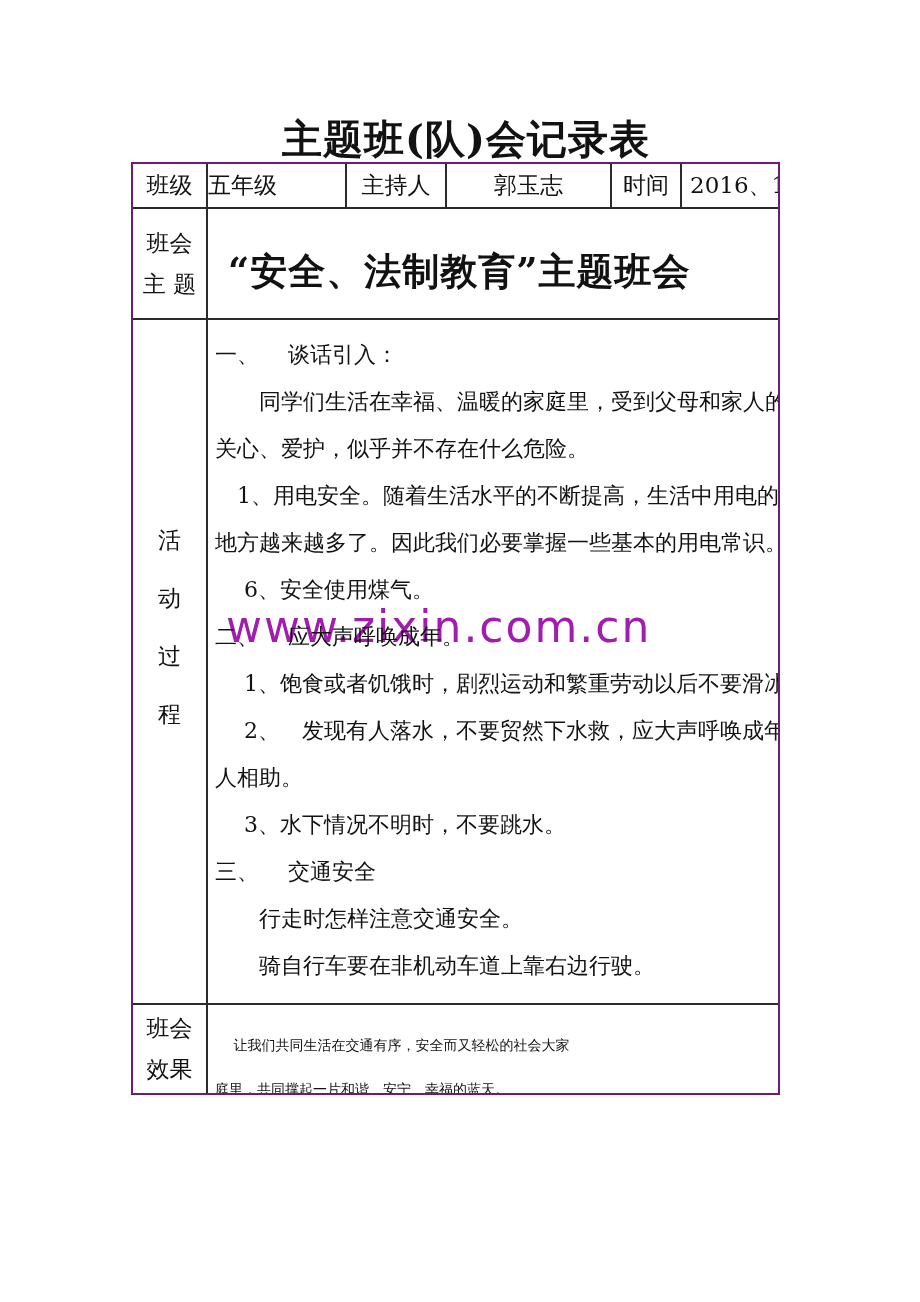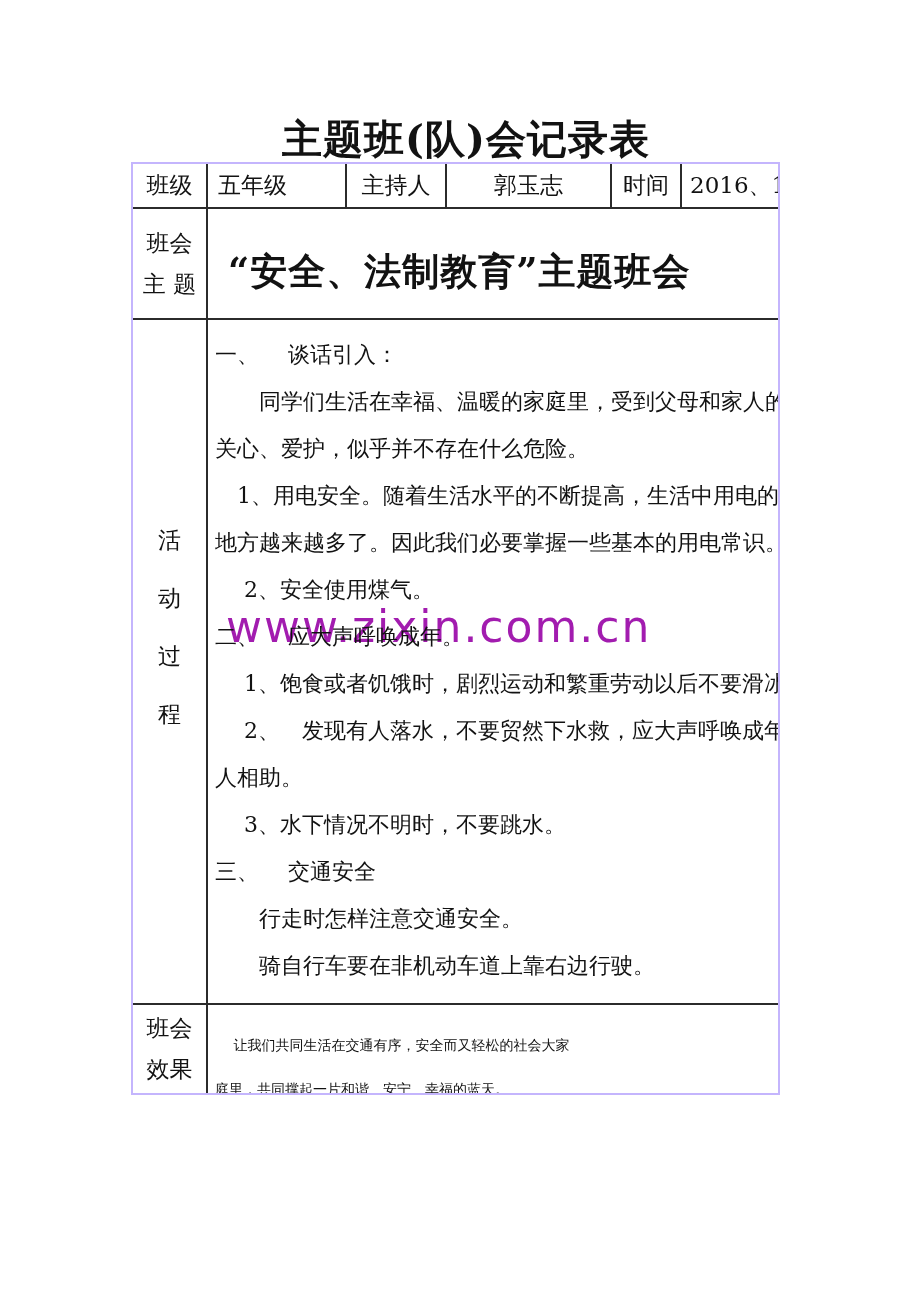--- a/index.html
+++ b/index.html
@@ -13,35 +13,35 @@
     font-family:"DejaVu Sans","Liberation Sans",sans-serif;
     font-size:44px; color:#a21caf; letter-spacing:2px; white-space:pre;
   }
   .title {
     position:absolute; left:0; top:106px; width:920px; margin:6px;
     text-align:center; font-size:40px; font-weight:bold; letter-spacing:1px;
     z-index:1;
   }
   .doc-table {
     position:absolute; left:131px; top:162px; width:649px; height:933px;
-    box-sizing:border-box; border:2px solid #c4b5fd; z-index:1;
+    box-sizing:border-box; border:2px solid #701a75; z-index:1;
   }
   .row { display:grid; box-sizing:border-box; border-bottom:2px solid #2b2b2b; }
   .row:last-child { border-bottom:none; }
   .row1 { grid-template-columns:75px 139px 100px 165px 70px 1fr; height:45px; }
   .row2 { grid-template-columns:75px 1fr; height:111px; }
   .row3 { grid-template-columns:75px 1fr; height:685px; }
   .row4 { grid-template-columns:75px 1fr; height:88px; }
   .cell {
     box-sizing:border-box; border-right:2px solid #2b2b2b;
     display:flex; align-items:center; justify-content:center;
     font-size:23px; overflow:hidden;
   }
   .cell:last-child { border-right:none; }
-  .v-left { justify-content:flex-start; padding-left:10px; }
+  .v-left { justify-content:flex-start; }
   .time-value { justify-content:flex-start; padding-left:8px; white-space:pre; }
   .label-stack { flex-direction:column; gap:10px; }
   .label-stack div { white-space:pre; }
   .theme-content {
     justify-content:flex-start; padding-left:20px; padding-top:16px;
     font-size:37px; font-weight:bold; letter-spacing:1px; white-space:pre;
   }
   .vert-label { flex-direction:column; justify-content:flex-start; padding-top:205px; gap:27px; }
   .body-cell { display:block; padding:11px 0 0 7px; font-size:22px; }
   .body-cell .tline { white-space:pre; height:47px; line-height:47px; }
@@ -82,21 +82,21 @@
         <div>动</div>
         <div>过</div>
         <div>程</div>
       </div>
       <div class="cell body-cell">
           <div class="tline">一、　 谈话引入：</div>
           <div class="tline">　　同学们生活在幸福、温暖的家庭里，受到父母和家人的</div>
           <div class="tline">关心、爱护，似乎并不存在什么危险。</div>
           <div class="tline">　1、用电安全。随着生活水平的不断提高，生活中用电的</div>
           <div class="tline">地方越来越多了。因此我们必要掌握一些基本的用电常识。</div>
-          <div class="tline">　 2、安全使用煤气。</div>
+          <div class="tline">　 6、安全使用煤气。</div>
           <div class="tline">二、　 应大声呼唤成年。</div>
           <div class="tline">　 1、饱食或者饥饿时，剧烈运动和繁重劳动以后不要滑冰。</div>
           <div class="tline">　 2、　发现有人落水，不要贸然下水救，应大声呼唤成年</div>
           <div class="tline">人相助。</div>
           <div class="tline">　 3、水下情况不明时，不要跳水。</div>
           <div class="tline">三、　 交通安全</div>
           <div class="tline">　　行走时怎样注意交通安全。</div>
           <div class="tline">　　骑自行车要在非机动车道上靠右边行驶。</div>
         </div>
     </div>

